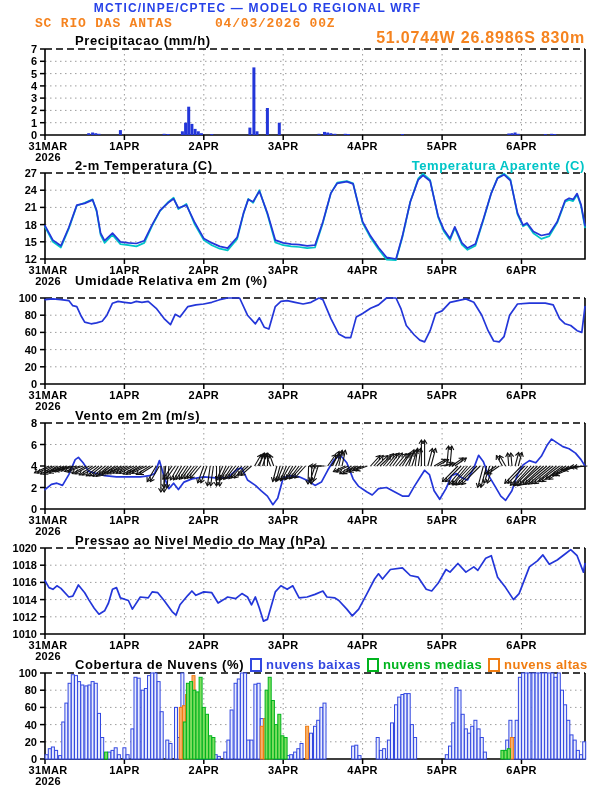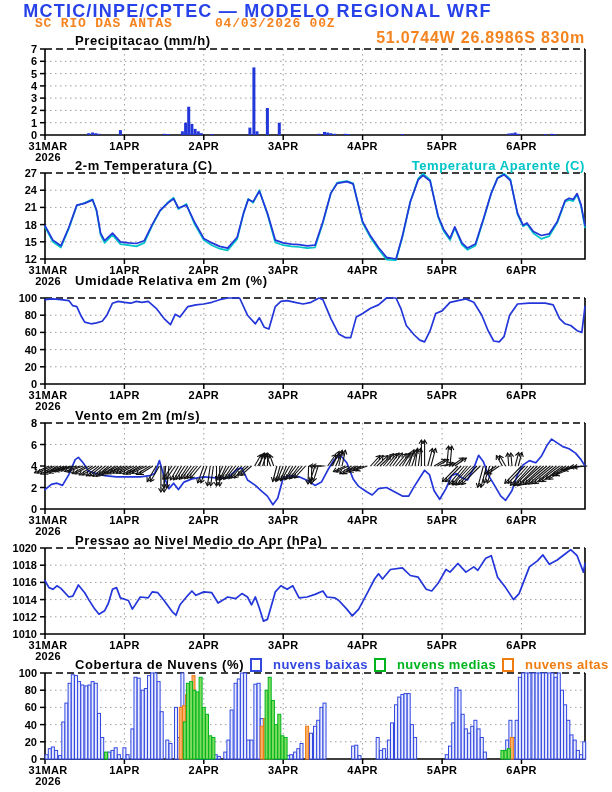--- a/index.html
+++ b/index.html
@@ -1,25 +1,25 @@
 <!DOCTYPE html>
 <html><head>
 <meta charset="utf-8">
 <style>
   html,body{margin:0;padding:0;background:#fff;}
   #page{position:relative;width:612px;height:792px;background:#fff;overflow:hidden;
         font-family:"Liberation Sans",sans-serif;}
   #meteogram-svg{position:absolute;left:0;top:0;}
   .hdr1{position:absolute;top:1px;left:0;width:515px;text-align:center;
-        font-size:18px;font-weight:bold;letter-spacing:1.2px;}
+        font-size:12px;font-weight:bold;letter-spacing:1.2px;}
   .hdr2{position:absolute;top:16px;font-size:13px;font-weight:bold;letter-spacing:0.8px;font-family:Liberation Mono, monospace;}
   .coords{position:absolute;top:29px;right:27px;font-size:16px;font-weight:bold;letter-spacing:0.8px;}
   .ptitle{position:absolute;font-size:13px;font-weight:bold;color:#000;letter-spacing:0.6px;white-space:nowrap;text-align:right;}
   .legend-row{position:absolute;display:flex;align-items:center;gap:6px;white-space:nowrap;}
-  .legend-item{display:flex;align-items:center;gap:11px;font-size:13px;font-weight:bold;letter-spacing:0.4px;}
+  .legend-item{display:flex;align-items:center;gap:4px;font-size:13px;font-weight:bold;letter-spacing:0.4px;}
   .legend-box{display:inline-block;width:8px;height:10px;border:2px solid #000;background:#fff;}
   svg text{font-family:"Liberation Sans",sans-serif;font-weight:bold;fill:#000;}
   .ylab{font-size:11px;text-anchor:end;}
   .xlab{font-size:11px;text-anchor:middle;letter-spacing:0.3px;}
   .grid{stroke:#9c9c9c;stroke-width:1;stroke-dasharray:1.5 3.5;fill:none;}
   .tick{stroke:#000;stroke-width:1.5;}
   .frame{fill:none;stroke:#000;stroke-width:1.6;}
   .frametop{stroke:#000;stroke-width:1.3;stroke-dasharray:7 4;}
   .arrow{stroke:#111;stroke-width:1.1;fill:none;}
 </style>
@@ -826,21 +826,21 @@
 
   <span class="ptitle" style="left:75px;top:33px;">Precipitacao (mm/h)</span>
 
   <span class="ptitle" style="left:75px;top:158px;">2-m Temperatura (C)</span>
   <span class="ptitle" style="right: 27px; top: 158px; color: rgb(0, 197, 199);">Temperatura Aparente (C)</span>
 
   <span class="ptitle" style="left:75px;top:273px;">Umidade Relativa em 2m (%)</span>
 
   <span class="ptitle" style="left:75px;top:408px;">Vento em 2m (m/s)</span>
 
-  <span class="ptitle" style="left:75px;top:533px;">Pressao ao Nivel Medio do Apr (hPa)</span>
+  <span class="ptitle" style="left:75px;top:533px;">Pressao ao Nivel Medio do May (hPa)</span>
 
   <div class="legend-row" style="left:75px;top:657px;">
     <span class="ptitle" style="position:static;">Cobertura de Nuvens (%)</span>
     <span class="legend-item">
       <span class="legend-box" style="border-color: rgb(51, 72, 224);"></span>
       <span style="color: rgb(51, 72, 224);">nuvens baixas</span>
     </span>
     <span class="legend-item">
       <span class="legend-box" style="border-color: rgb(0, 180, 30);"></span>
       <span style="color: rgb(0, 180, 30);">nuvens medias</span>

